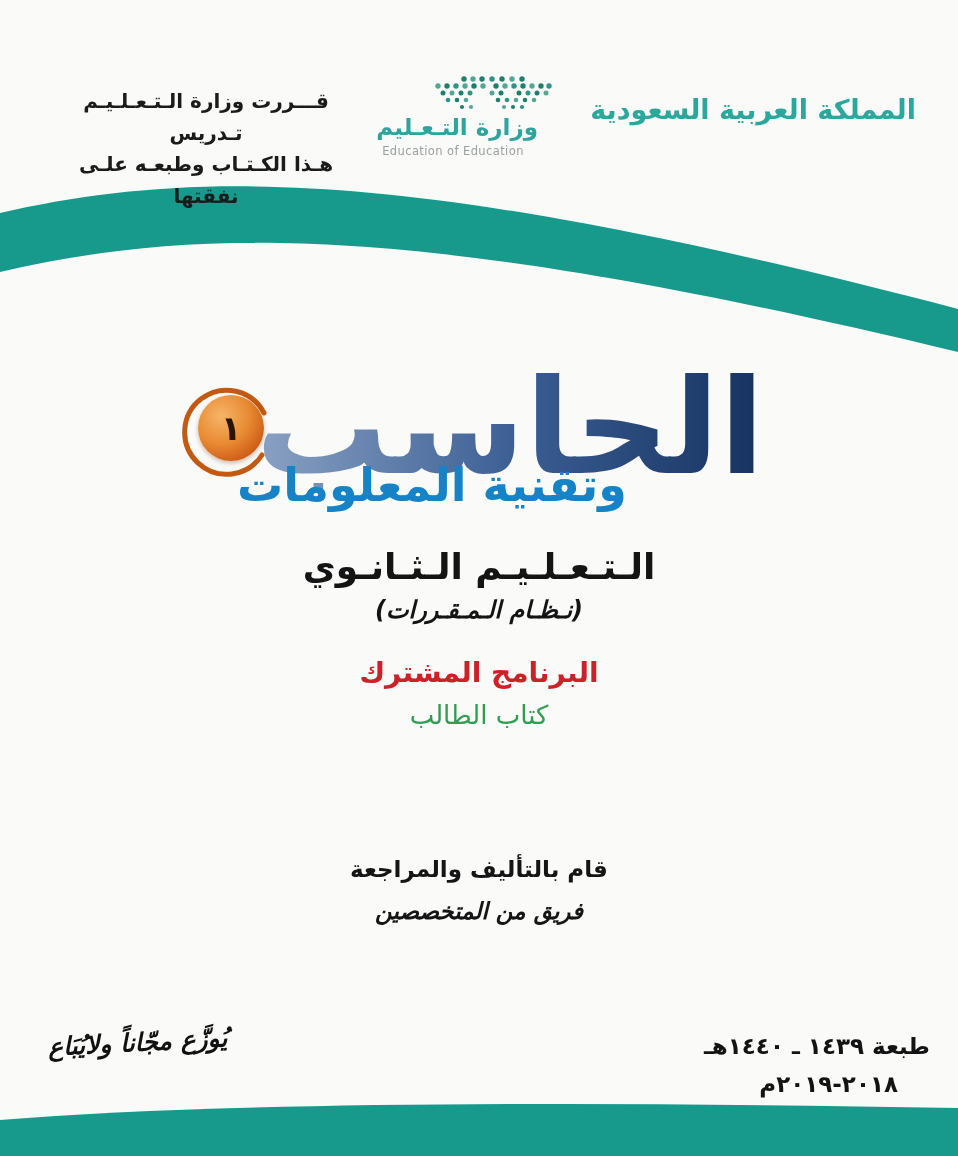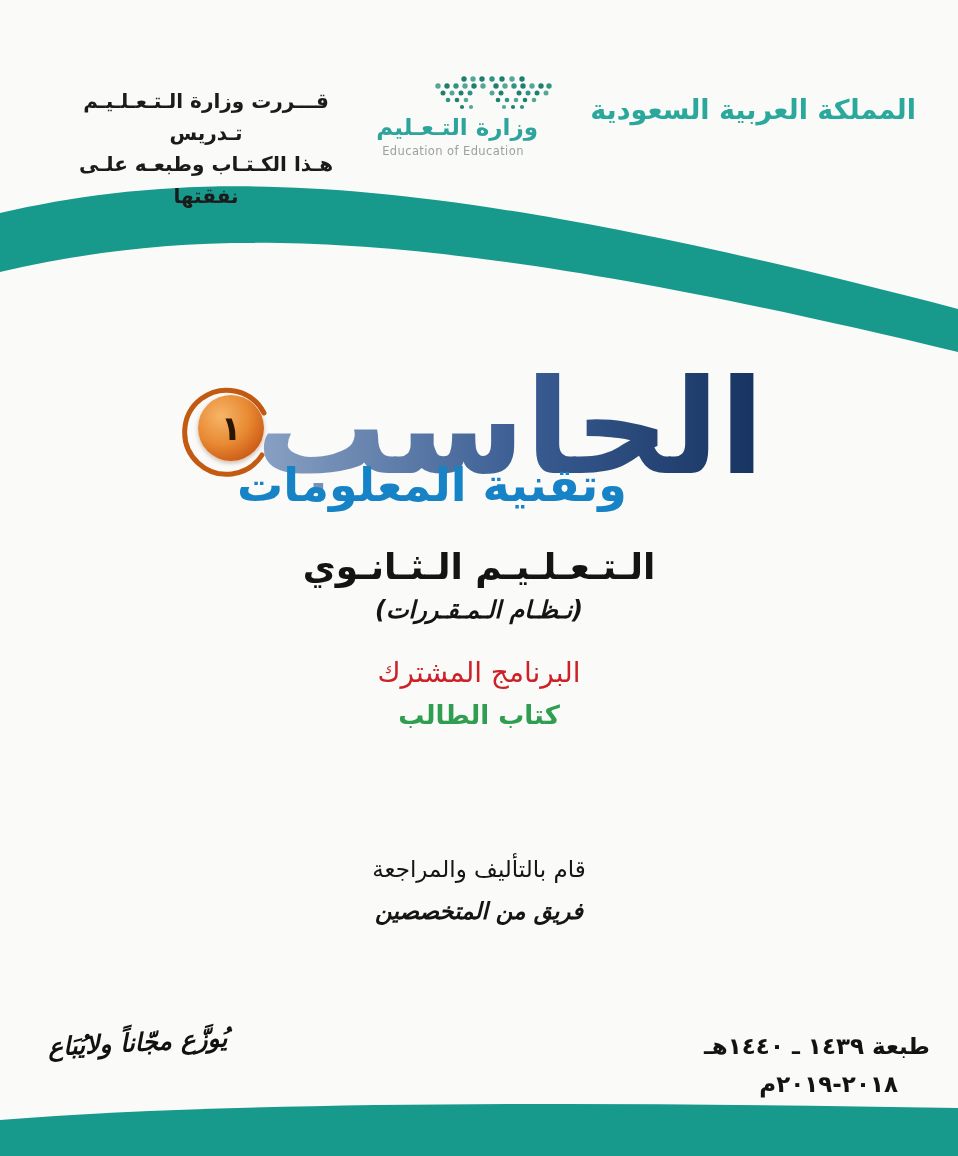--- a/index.html
+++ b/index.html
@@ -31,25 +31,25 @@
   .badge{top:395px;left:198px;width:66px;height:66px;border-radius:50%;
     background:radial-gradient(circle at 35% 32%,#f6b568 0%,#e88a33 45%,#cf5f18 75%,#b0440c 100%);
     display:flex;align-items:center;justify-content:center;font-size:34px;font-weight:bold;color:#2a1505;
     box-shadow:0 2px 4px rgba(120,60,10,.35);}
   .badge-tail{top:363px;left:166px;width:130px;height:130px;pointer-events:none;}
   .sub-title{top:458px;left:232px;width:400px;text-align:center;font-size:46px;font-weight:bold;color:#1583c5;}
 
   
   .stage1{top:546px;font-size:36px;font-weight:bold;color:#141414;}
   .stage2{top:596px;font-size:24px;font-weight:bold;color:#141414;font-style:italic;}
-  .program{top:656px;font-size:28px;font-weight:normal;color:#cc2127;}
-  .booktype{top:700px;font-size:26px;font-weight:bold;color:#2f9e50;}
+  .program{top:656px;font-size:28px;font-weight:bold;color:#cc2127;}
+  .booktype{top:700px;font-size:26px;font-weight:normal;color:#2f9e50;}
 
   
-  .author1{top:856px;font-size:23px;font-weight:normal;color:#151515;}
+  .author1{top:856px;font-size:23px;font-weight:bold;color:#151515;}
   .author2{top:898px;font-size:23px;font-weight:bold;color:#151515;font-style:italic;}
 
   
   .distribution{left:48px;top:1028px;font-size:25px;color:#111;font-family:"DejaVu Serif",serif;font-style:italic;
     transform:rotate(-3deg);font-weight:bold;}
   .edition-h{right:28px;top:1033px;font-size:23px;font-weight:bold;color:#131313;}
   .edition-g{right:60px;top:1071px;font-size:23px;font-weight:bold;color:#131313;}
 </style>
 </head>
 <body>

